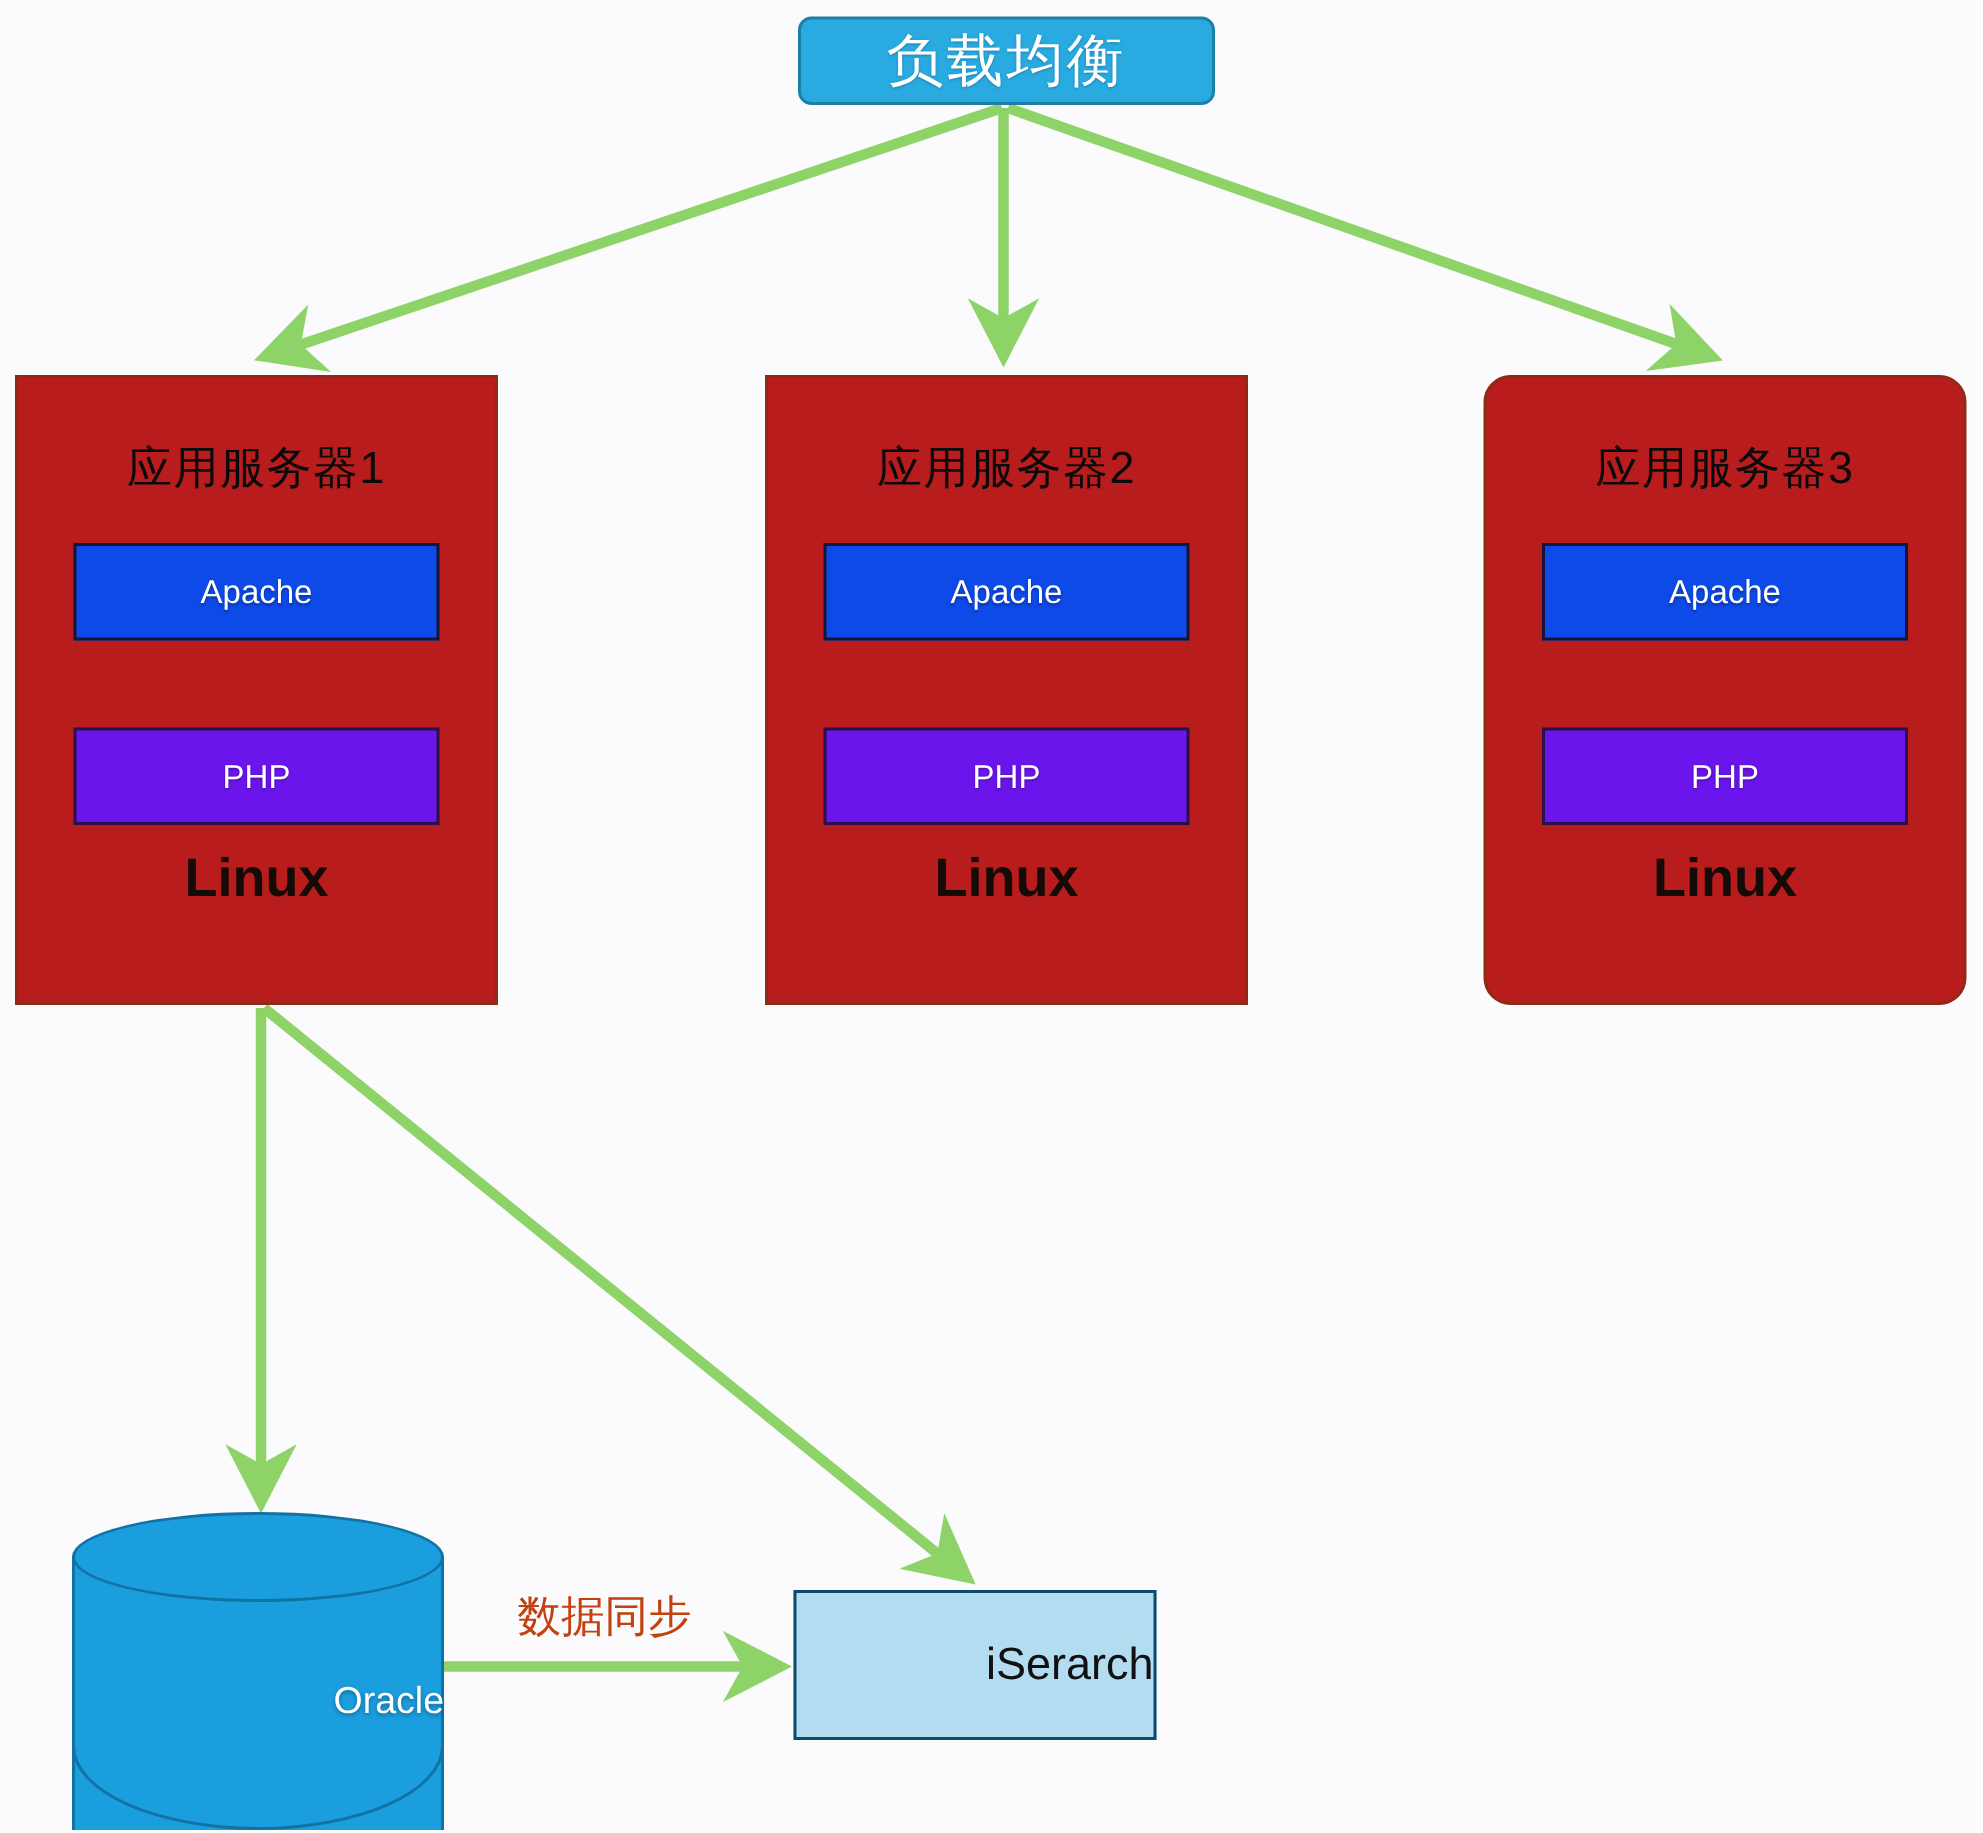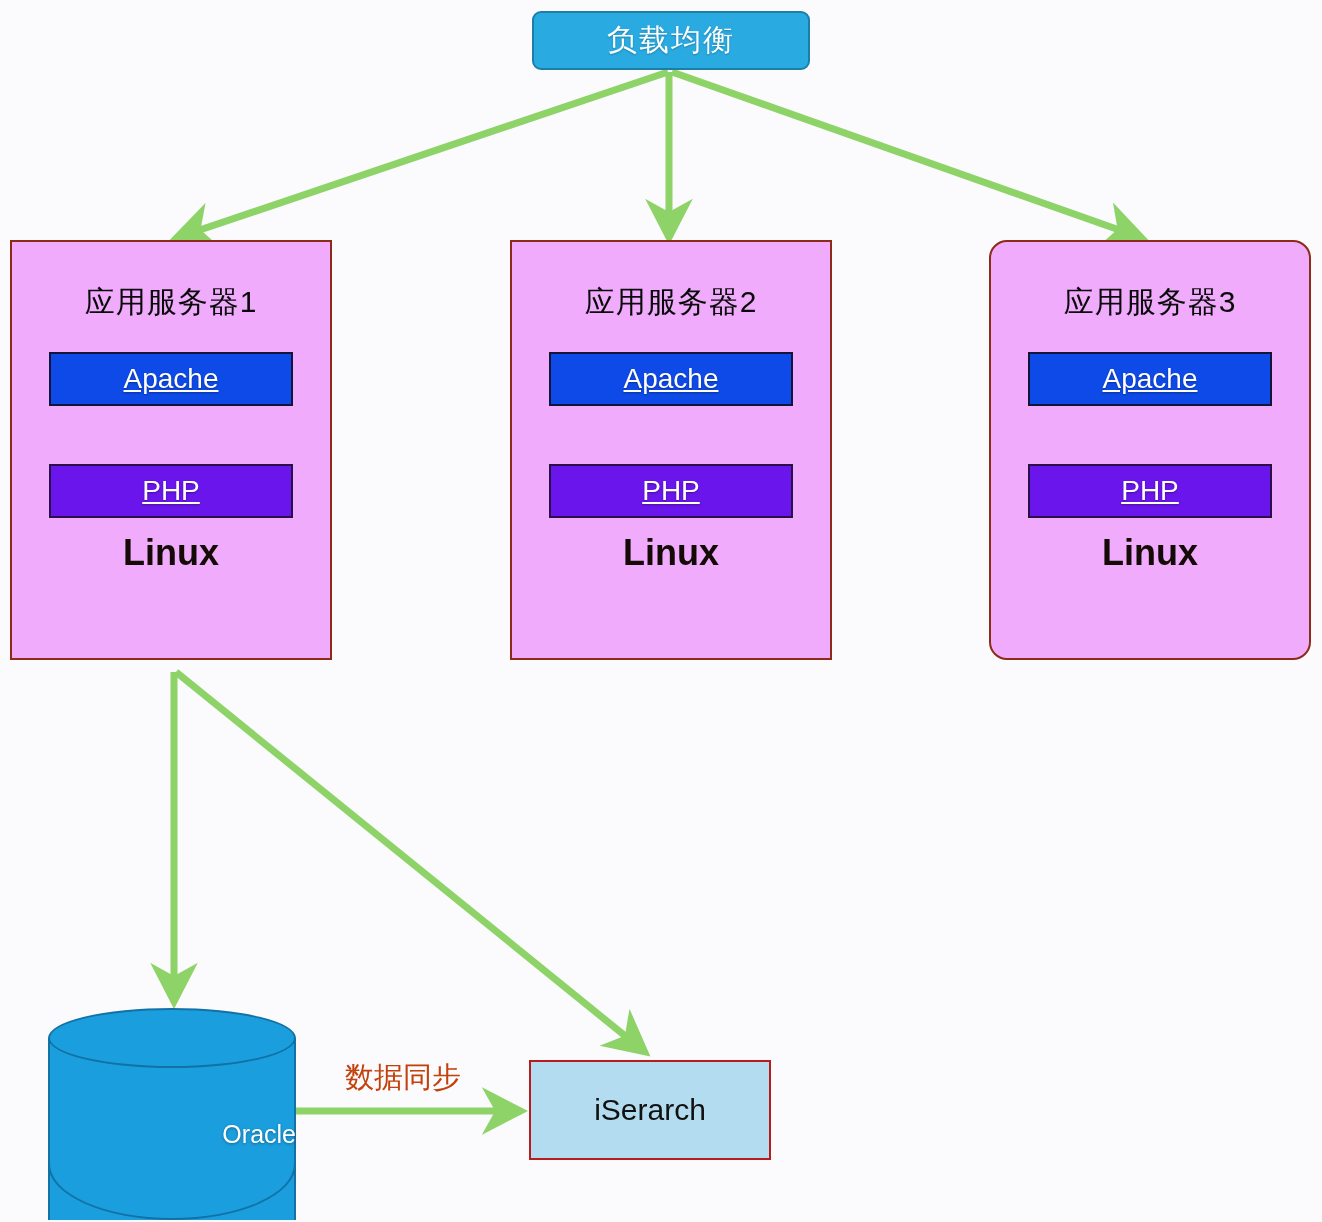--- a/index.html
+++ b/index.html
@@ -31,60 +31,59 @@
     width: 278px;
     height: 59px;
     box-sizing: border-box;
     background: #29abe2;
     border: 2px solid #1b7fa8;
     border-radius: 9px;
     display: flex;
     align-items: center;
     justify-content: center;
     color: #ffffff;
-    font-size: 30px;
+    font-size: 38px;
     letter-spacing: 2px;
     text-shadow: 0 1px 2px rgba(0,0,0,0.25);
   }
 
   
   .server-box {
     position: absolute;
-    top: 240px;
+    top: 250px;
     width: 322px;
     height: 420px;
     box-sizing: border-box;
-    background: #f0abfc;
+    background: #b91c1c;
     border: 2px solid #8e2a18;
     display: flex;
     flex-direction: column;
     align-items: center;
   }
   .server-1 { left: 10px; }
   .server-2 { left: 510px; }
   .server-3 { left: 989px; border-radius: 18px; }
 
   .server-title {
     margin-top: 40px;
     font-size: 30px;
     color: #0a0a0a;
     letter-spacing: 1px;
     white-space: nowrap;
   }
   .svc-box {
     width: 244px;
-    height: 54px;
+    height: 65px;
     box-sizing: border-box;
     display: flex;
     align-items: center;
     justify-content: center;
     color: #ffffff;
-    font-size: 28px;
+    font-size: 22px;
     text-shadow: 0 1px 2px rgba(0,0,0,0.35);
-    text-decoration: underline;
   }
   .svc-apache {
     margin-top: 29px;
     background: #0e4ae8;
     border: 2px solid #141438;
   }
   .svc-php {
     margin-top: 58px;
     background: #6a15ec;
     border: 2px solid #2a1046;
@@ -151,24 +150,24 @@
 
   
   .isearch-box {
     position: absolute;
     left: 529px;
     top: 1060px;
     width: 242px;
     height: 100px;
     box-sizing: border-box;
     background: #b3dcf0;
-    border: 2px solid #b91c1c;
-    display: flex;
-    align-items: center;
-    justify-content: center;
+    border: 2px solid #0c4a6e;
+    display: flex;
+    align-items: center;
+    justify-content: flex-end;
     color: #111111;
     font-size: 30px;
   }
 
   
   .edge-label {
     position: absolute;
     left: 345px;
     top: 1058px;
     font-size: 29px;

